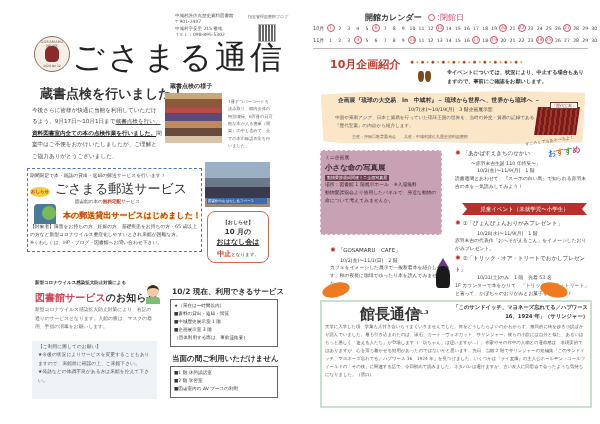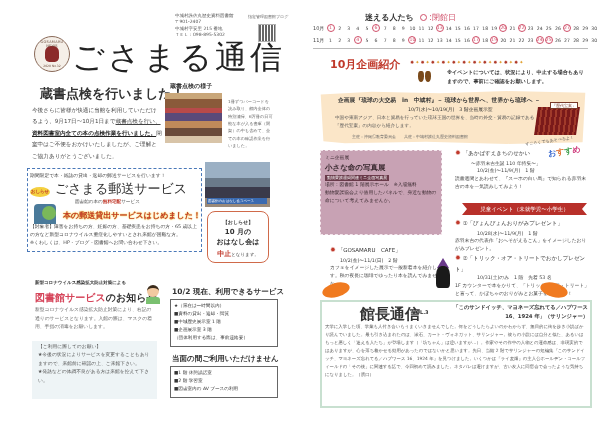--- a/index.html
+++ b/index.html
@@ -49,21 +49,21 @@
   .yuso-char2 { left: 42px; top: 206px; width: 14px; height: 14px; background: #7ab85a; border-radius: 50%; }
   .yuso-banner { left: 63px; top: 210px; font-size: 8px; font-weight: bold; color: #c0392b; text-shadow: 0 0 1px #f4d03f, 0 0 2px #f4d03f; }
   .yuso-body { left: 30px; top: 223px; width: 168px; font-size: 4.8px; line-height: 1.7; color: #444; }
 
   .photo2 { left: 205px; top: 162px; width: 65px; height: 45px; background:
     linear-gradient(180deg,#9bb0c4 0 35%,#6a7a8a 35% 55%,#3a3a4a 55% 80%,#9a8a7a 80%); }
   .photo2-cap { left: 207px; top: 198px; width: 60px; height: 6px; background: #3a6ab0; font-size: 3.5px; color: #fff; line-height: 6px; padding-left: 1px; }
   .notice { left: 207px; top: 211px; width: 62px; height: 52px; border: 1.2px solid #d06a4a; border-radius: 8px; text-align: center; background: #fff; }
   .notice .n1 { font-size: 5px; color: #333; margin-top: 7px; font-weight: bold; }
   .notice .n2 { font-size: 7px; color: #333; font-weight: bold; margin-top: 2px; }
-  .notice .n3 { font-size: 7px; color: #333; font-weight: bold; }
+  .notice .n3 { font-size: 7px; color: #333; font-weight: bold; text-decoration: underline; }
   .notice .n4 { font-size: 4.5px; color: #333; margin-top: 2px; }
   .notice .n4 b { color: #c0392b; font-size: 7px; }
 
   .covid-pre { left: 35px; top: 280px; font-size: 4.5px; font-weight: bold; color: #333; }
   .covid-title { left: 35px; top: 291px; font-size: 10px; font-weight: bold; color: #333; }
   .covid-title .red { color: #d6455a; }
   .mask { left: 145px; top: 285px; width: 15px; height: 20px; }
   .mask .head { width: 12px; height: 12px; border-radius: 50%; background: #f2c9a0; border-top: 3px solid #3a2a1a; margin: 0 auto; }
   .mask .body { width: 14px; height: 7px; background: #7ac070; border-radius: 3px 3px 0 0; margin: 0 auto; }
   .covid-body { left: 35px; top: 306px; width: 120px; font-size: 4.8px; line-height: 1.8; color: #666; }
@@ -133,21 +133,21 @@
 <div class="abs hdr-blog">指定管理図書館ブログ</div>
 <div class="abs qr"></div>
 <div class="abs logo">
   <div class="logo-text">GOSAMARU NEWS</div>
   <div class="logo-inner"></div>
   <div class="logo-bottom">2020 No.32</div>
 </div>
 <div class="abs title">ごさまる通信</div>
 
 <div class="abs cal-title">
-  <span>迷える人たち</span>
+  <span>開館カレンダー</span>
   <span class="circ"></span>
   <span class="red">:閉館日</span>
 </div>
 <div class="abs cal-row" style="top:24px" id="cal0">
     <span class="mon">10月</span>
     <span class="d closed">1</span>
     <span class="d">2</span>
     <span class="d">3</span>
     <span class="d">4</span>
     <span class="d">5</span>

